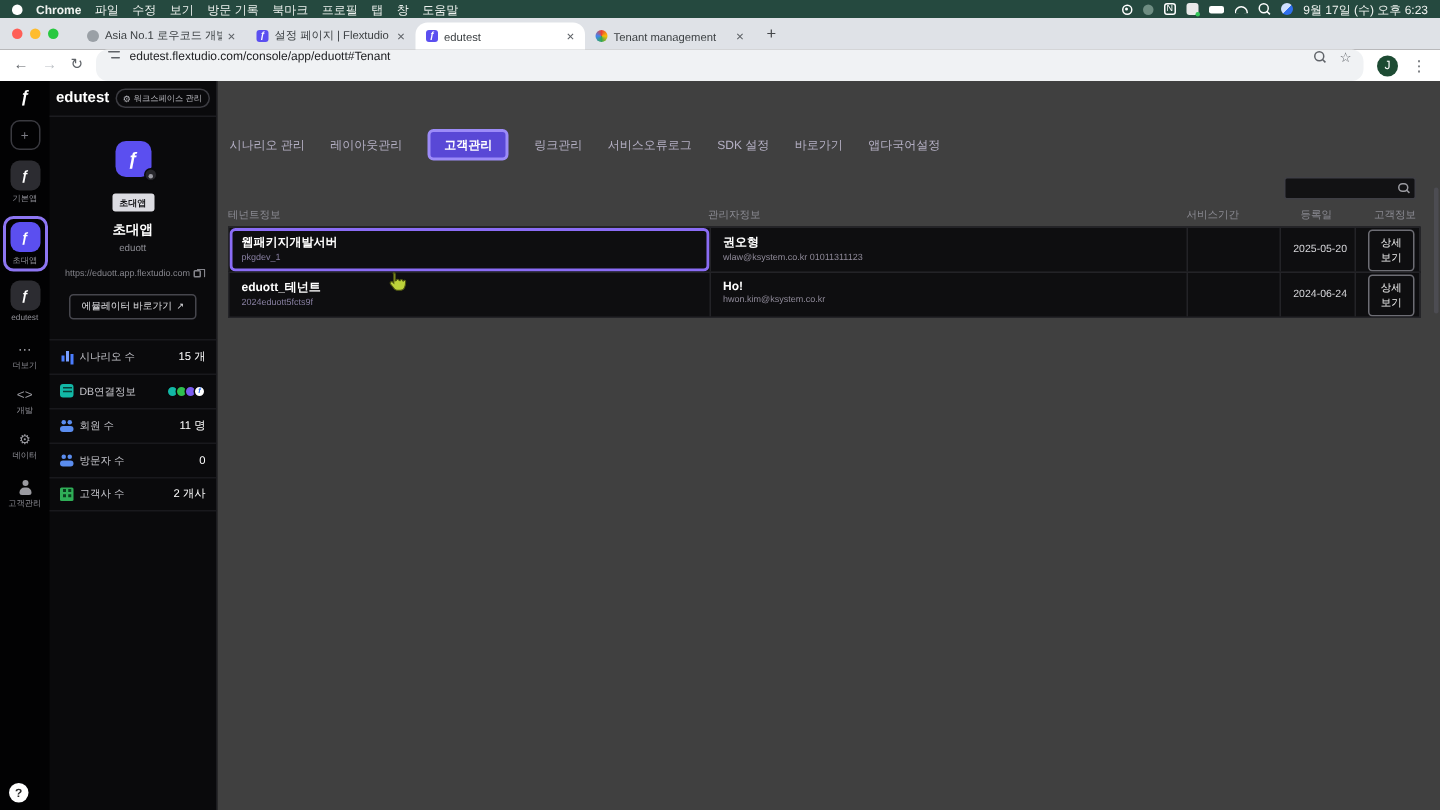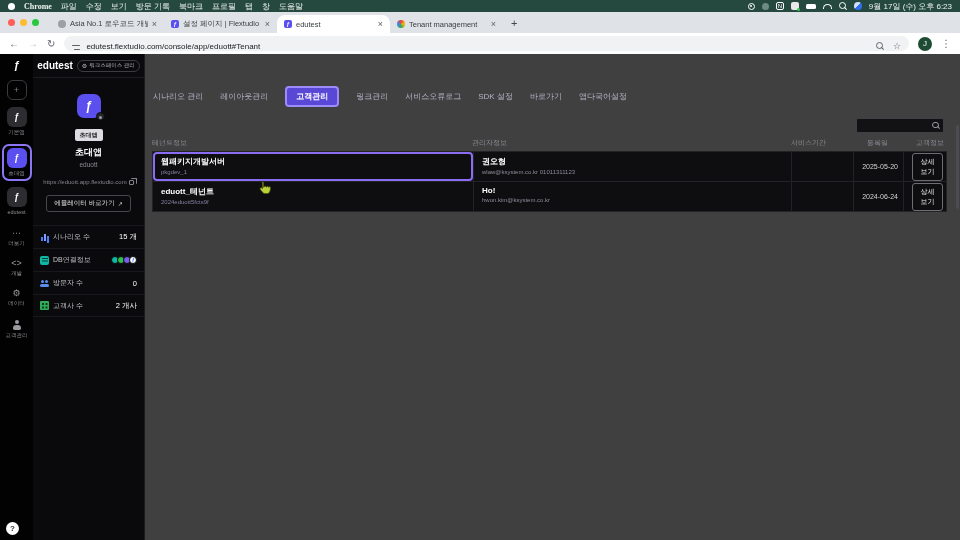--- a/index.html
+++ b/index.html
@@ -3,21 +3,21 @@
 <meta charset="utf-8">
 <style>
   * { margin:0; padding:0; box-sizing:border-box; }
   body { background:#333; font-family:"Liberation Sans", sans-serif; }
   .stage { position:relative; width:960px; height:540px; overflow:hidden; background:#000; }
 
   
   .menubar { position:absolute; top:0; left:0; right:0; height:12px; background:#25493f;
     display:flex; align-items:center; padding:0 8px; gap:9px; font-size:8px; color:#eef2ef; }
   .apple { width:7px; height:7px; background:#fff; border-radius:50% 50% 45% 45%; }
-  .mb-app { font-weight:bold;font-family:Liberation Serif, serif; }
+  .mb-app { font-weight:bold; }
   .mb-right { margin-left:auto; display:flex; align-items:center; gap:7px; }
   .mi { display:inline-block; }
   .ic-rec { width:7px; height:7px; border:1px solid #fff; border-radius:50%; position:relative; }
   .ic-rec::after { content:""; position:absolute; inset:1.5px; background:#fff; border-radius:50%; }
   .ic-dim { width:7px; height:7px; background:#6e8d82; border-radius:50%; }
   .ic-nbox { width:8px; height:8px; border:1px solid #fff; border-radius:2px; font-size:6px;
     line-height:7px; text-align:center; color:#fff; }
   .ic-widget { width:8px; height:8px; background:#e9e9e9; border-radius:2px; position:relative; }
   .ic-widget::after { content:""; position:absolute; right:-1px; bottom:-1px; width:3px; height:3px;
     background:#34c759; border-radius:50%; }
@@ -46,22 +46,22 @@
   .fav.globe { border-radius:50%; background:#9aa0a6; }
   .fav.purple { background:#5b4ff0; }
   .fav.multi { border-radius:50%; background:conic-gradient(#ea4335,#fbbc04,#34a853,#4285f4,#ea4335); }
   .newtab { align-self:center; margin-left:8px; font-size:11px; color:#44474a; }
 
   
   .toolbar { position:absolute; top:33px; left:0; right:0; height:21px; background:#fff;
     display:flex; align-items:center; padding:0 9px; gap:9px; }
   .nav { font-size:10px; color:#5f6368; line-height:1; }
   .nav.fwd { color:#bdc1c6; }
-  .omnibox { flex:1; height:15px; background:#f0f2f4; border-radius:8px; display:flex;
-    align-items:flex-end; gap:6px; padding:0 8px; font-size:8px; color:#202124; }
+  .omnibox { flex:1; height:21px; background:#f0f2f4; border-radius:8px; display:flex;
+    align-items:flex-start; gap:6px; padding:0 8px; font-size:8px; color:#202124; }
   .tune { width:8px; height:7px; display:flex; flex-direction:column; justify-content:space-between; padding:1px 0; }
   .tune i { display:block; height:1px; background:#5f6368; border-radius:1px; }
   .tune i:first-child { width:8px; } .tune i:last-child { width:6px; margin-left:2px; }
   .omni-right { margin-left:auto; display:flex; align-items:center; gap:8px; }
   .mag2 { width:9px; height:9px; position:relative; }
   .mag2::before { content:""; position:absolute; width:5px; height:5px; border:1.2px solid #5f6368; border-radius:50%; }
   .mag2::after { content:""; position:absolute; width:3px; height:1.2px; background:#5f6368;
     transform:rotate(45deg); left:5px; top:6px; }
   .star { color:#5f6368; font-size:9px; }
   .avatar { width:14px; height:14px; border-radius:50%; background:#1d4b33; color:#fff; font-size:8px;
@@ -332,20 +332,25 @@
           <span class="lbl">DB연결정보</span>
           <span class="db-icons">
             <span class="dbi" style="background:#12b8a6;"></span>
             <span class="dbi" style="background:#2fbf4f;"></span>
             <span class="dbi" style="background:#7a5cf0;"></span>
             <span class="dbi" style="background:#fff;color:#2f6fed;">f</span>
           </span>
         </div>
         <div class="stat">
           <span class="si si-people"></span>
+          <span class="lbl">회원 수</span>
+          <span class="val">11 명</span>
+        </div>
+        <div class="stat">
+          <span class="si si-people"></span>
           <span class="lbl">방문자 수</span>
           <span class="val">0</span>
         </div>
         <div class="stat">
           <span class="si si-bldg"></span>
           <span class="lbl">고객사 수</span>
           <span class="val">2 개사</span>
         </div>
       </div>
     </div>

